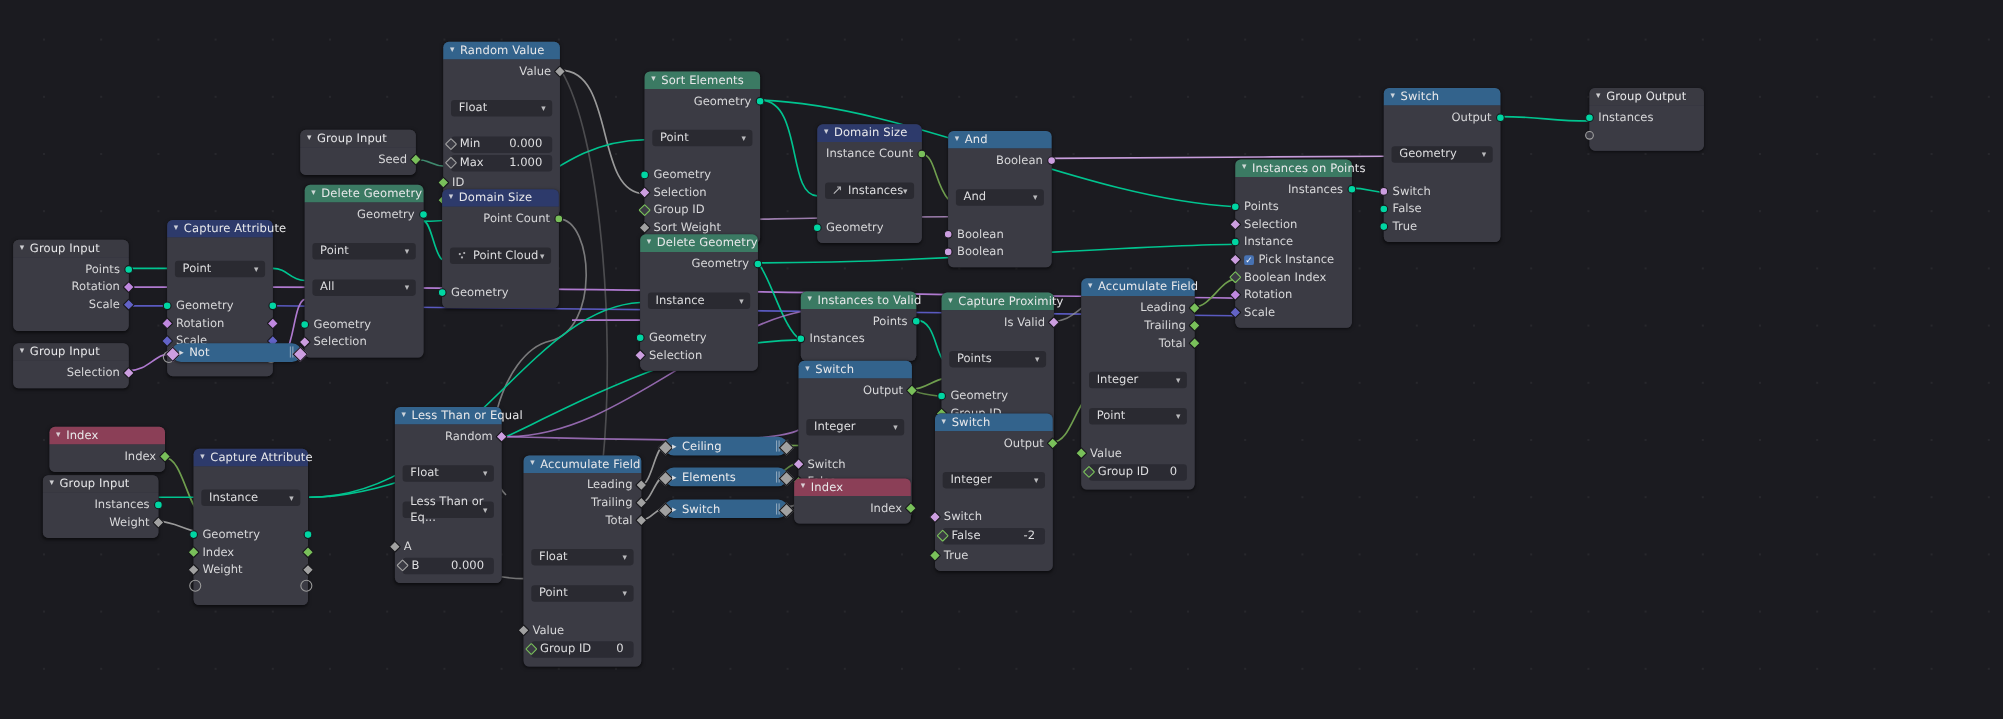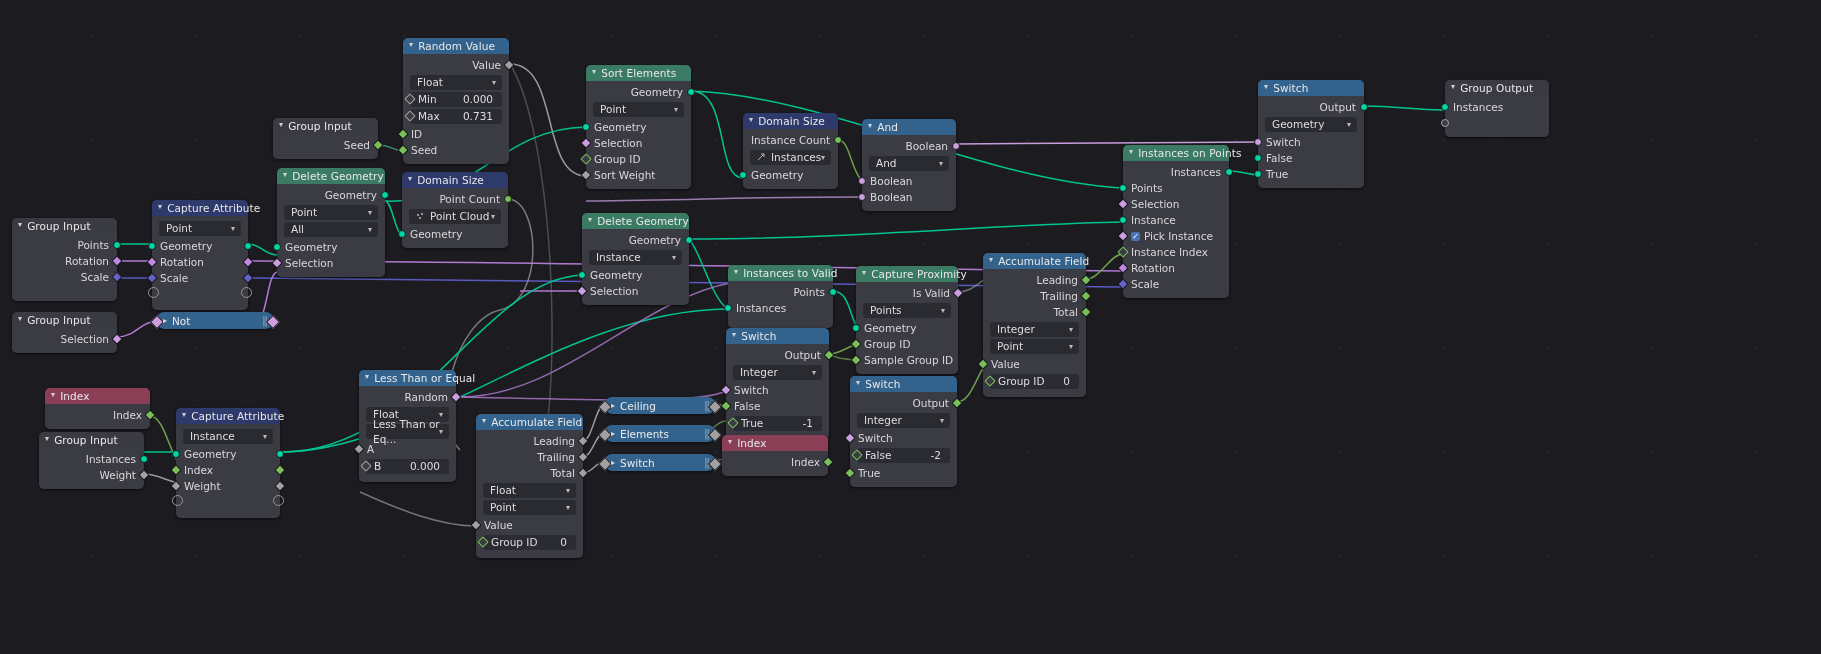--- a/index.html
+++ b/index.html
@@ -82,21 +82,21 @@
   .s-bool{background:#cc9ee0;}
   .s-int{background:#79c05a;}
   .s-float{background:#a1a1a1;}
   .s-vec{background:#6363c7;}
   .s-rot{background:#c088e0;}
   .sock.hollow{background:#3b3b44;}
   .sock.hollow.s-int{border:1.5px solid #79c05a;background:#3b3b44;}
   .sock.hollow.s-float{border:1.5px solid #a1a1a1;background:#3b3b44;}
 
   .ddown{
-    margin:2px 7px;
+    margin:18px 7px;
     height:15px;line-height:15px;
     background:#2a2a31;
     border-radius:3px;
     font-size:10.5px;
     color:#dedee0;
     padding:0 7px;
     position:relative;
     display:flex;align-items:center;
   }
   .ddown .cv{
@@ -274,21 +274,21 @@
         <span class="cv">▾</span>
       </div>
       <div class="field">
         <span class="sock diamond l hollow s-float" style="top:3px;"></span>
         <span class="fl">Min</span>
         <span class="fv">0.000</span>
       </div>
       <div class="field">
         <span class="sock diamond l hollow s-float" style="top:3px;"></span>
         <span class="fl">Max</span>
-        <span class="fv">0.731</span>
+        <span class="fv">1.000</span>
       </div>
       <div class="row in">
         <span class="sock diamond l s-int"></span>
         <span>ID</span>
       </div>
       <div class="row in">
         <span class="sock diamond l s-int"></span>
         <span>Seed</span>
       </div>
     </div>
@@ -413,21 +413,21 @@
         <span class="sock circle l s-geo"></span>
         <span>Instance</span>
       </div>
       <div class="prop">
         <span class="sock diamond l s-bool"></span>
         <span class="chk">✓</span>
         <span>Pick Instance</span>
       </div>
       <div class="row in">
         <span class="sock diamond l hollow s-int"></span>
-        <span>Instance Index</span>
+        <span>Boolean Index</span>
       </div>
       <div class="row in">
         <span class="sock diamond l s-rot"></span>
         <span>Rotation</span>
       </div>
       <div class="row in">
         <span class="sock diamond l s-vec"></span>
         <span>Scale</span>
       </div>
     </div>

